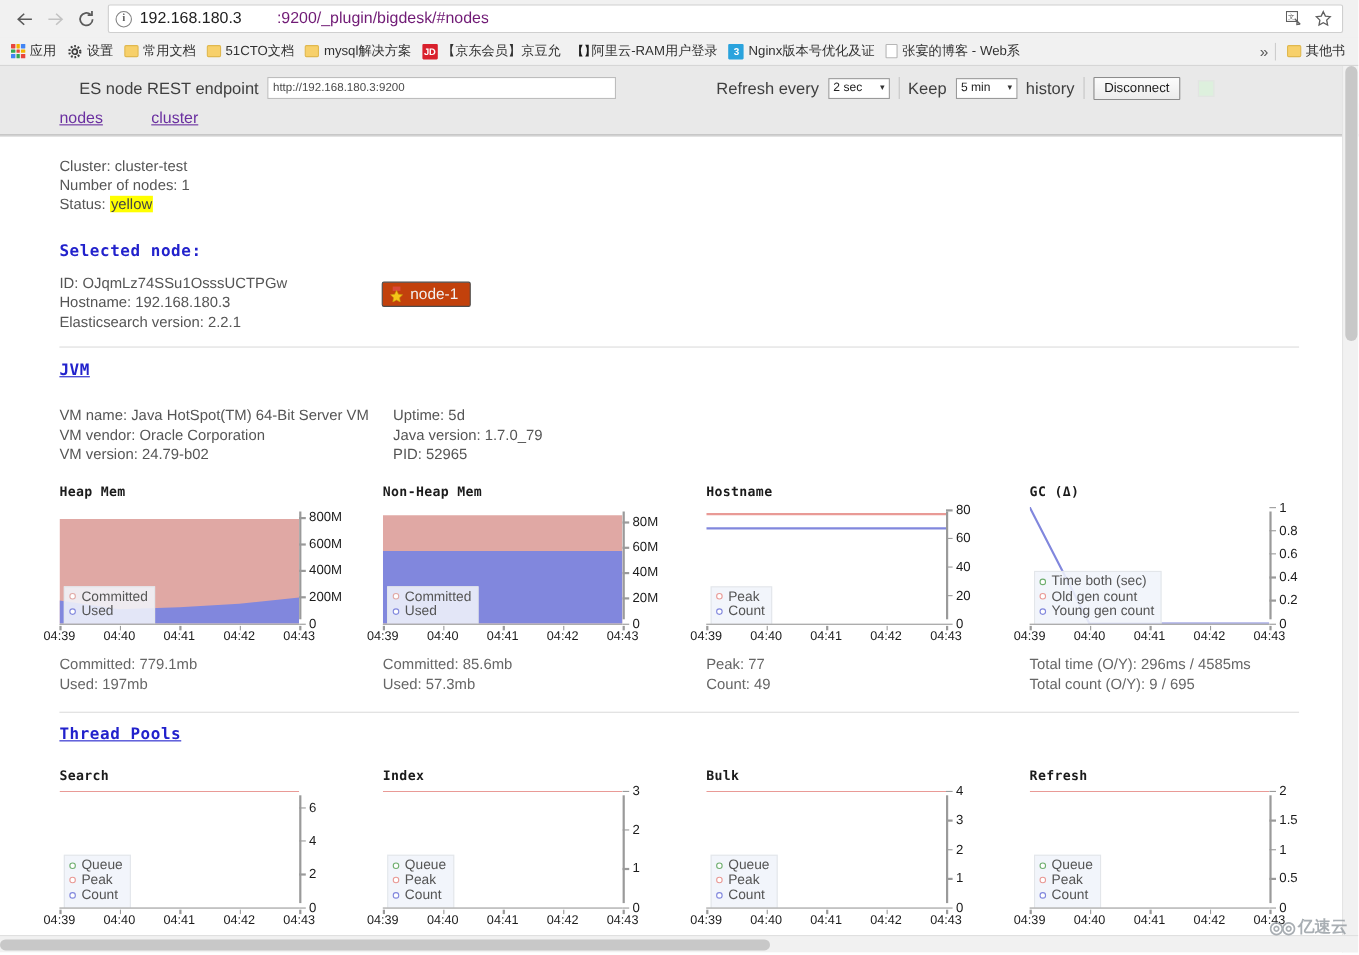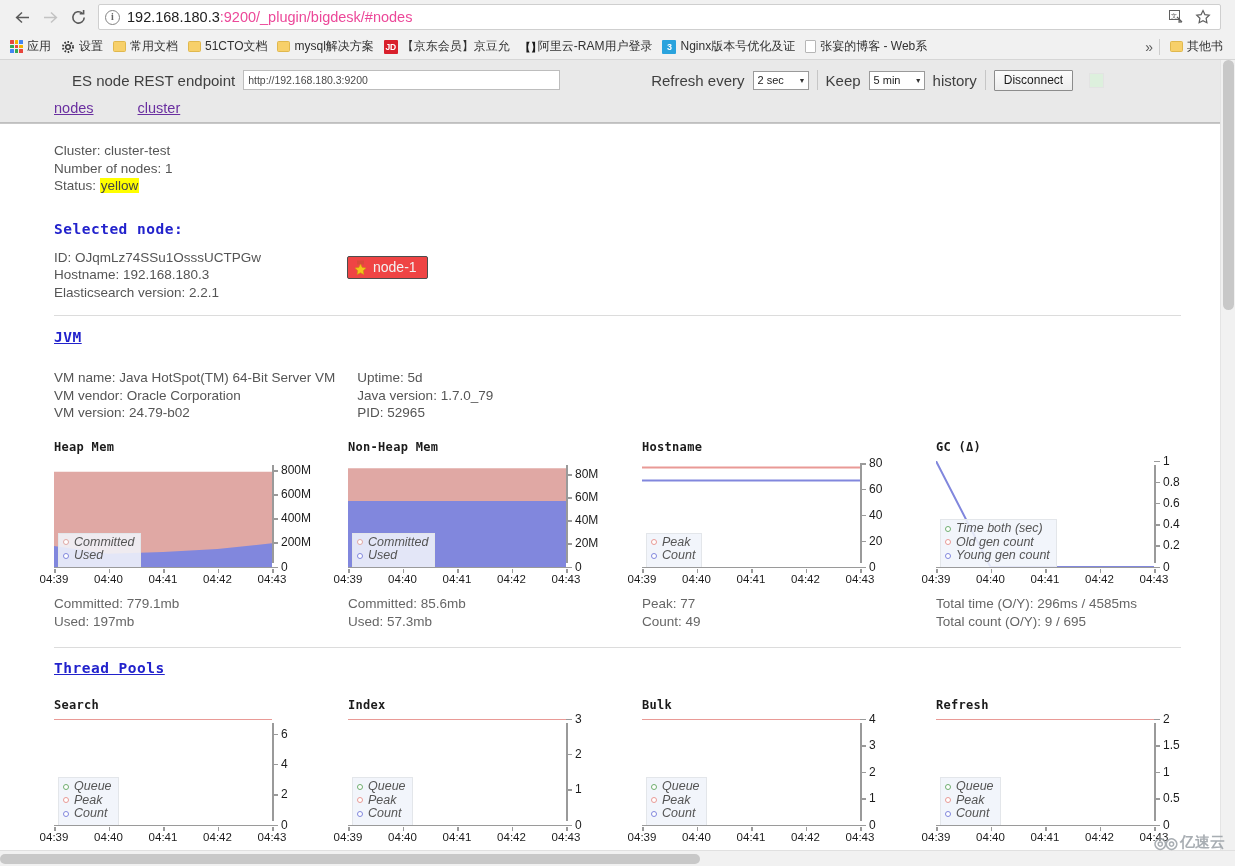--- a/index.html
+++ b/index.html
@@ -36,21 +36,21 @@
   #info-icon {
     width:15px;height:15px;flex:0 0 15px;margin-right:7px;
     border:1.3px solid #838383;border-radius:50%;
     color:#646464;font-size:10px;line-height:12px;text-align:center;
     font-family:"Liberation Serif",serif; font-weight:bold;
   }
   #url-text {
     font-size:14.5px; color:#202020; white-space:nowrap; overflow:hidden;
     font-family:"Liberation Sans", sans-serif;
   }
-  #url-text .dim { color:#ec4899; }
+  #url-text .dim { color:#701a75;padding-left:32px; }
   .omni-right { display:flex; align-items:center; gap:4px; margin-left:auto;}
   .omni-ico { width:22px;height:22px;display:flex;align-items:center;justify-content:center;color:#5f5f5f;}
 
   
   #bookmarks-bar {
     height:26px; display:flex; align-items:center;
     background:#f1f1f1; padding:0 6px;
     border-bottom:1px solid #d6d6d6;
     font-size:12px; color:#313131; white-space:nowrap; overflow:hidden;
   }
@@ -124,21 +124,21 @@
   }
 
   #content { padding:18px 0 0 0; position:relative; }
 
   .info-block { padding-left:54px; color:#555; font-size:13.5px; line-height:17.5px; }
   .info-block .hl { background:#ffff00; color:#444; padding:0 1px; }
 
   #node-chip {
     position:absolute; left:347px; top:132px;
     display:flex; align-items:center; gap:5px;
-    background:#ef4444; border:1px solid #4d4d4d;
+    background:#c2410c; border:1px solid #4d4d4d;
     padding:2px 10px 3px 5px; border-radius:2px;
   }
   #node-chip .label { color:#f2f2f2; font-size:14px; }
   .star-ico { width:15px;height:15px;flex:0 0 15px; display:block;}
   h3.blue-head {
     margin:0; padding-left:54px; color:#2222cc;
     font-family:"DejaVu Sans Mono","Liberation Mono",monospace;
     font-size:14.5px; font-weight:bold; letter-spacing:0.5px;
   }
   .hr { height:1px; background:#dcdcdc; margin:14px 54px 0 54px; }
@@ -168,21 +168,21 @@
   }
   .xaxis-line { position:absolute; left:0; top:106px; width:218px; height:1.5px; background:#9a9a9a;}
   .xticks { position:absolute; left:0; top:108px; width:232px; height:16px;}
   .xtick-mark{position:absolute;top:0;width:1.5px;height:4px;background:#9a9a9a;}
   .xtick-lbl {
     position:absolute; top:4px; font-size:11.5px; color:#1b1b1b;
     transform:translateX(-50%); white-space:nowrap;
   }
   .legend {
     position:absolute; background:rgba(240,244,250,0.88);
-    border:1px solid #e3e6ea; padding:2px 6px 11px 4px; line-height:13.5px;font-style:italic;
+    border:1px solid #e3e6ea; padding:2px 6px 11px 4px; line-height:13.5px;
   }
   .legend div { display:flex; align-items:center; gap:5px; font-size:12.5px; color:#555; white-space:nowrap;}
   .lg-dot {
     width:6px;height:6px;border-radius:50%;border:1.6px solid #000;background:#fff;
     flex:0 0 6px;
   }
   .stats-row { display:flex; padding-left:54px; margin-top:10px; color:#666; font-size:13.5px; line-height:18px;}
   .stats-cell { width:294px; }
 
   

